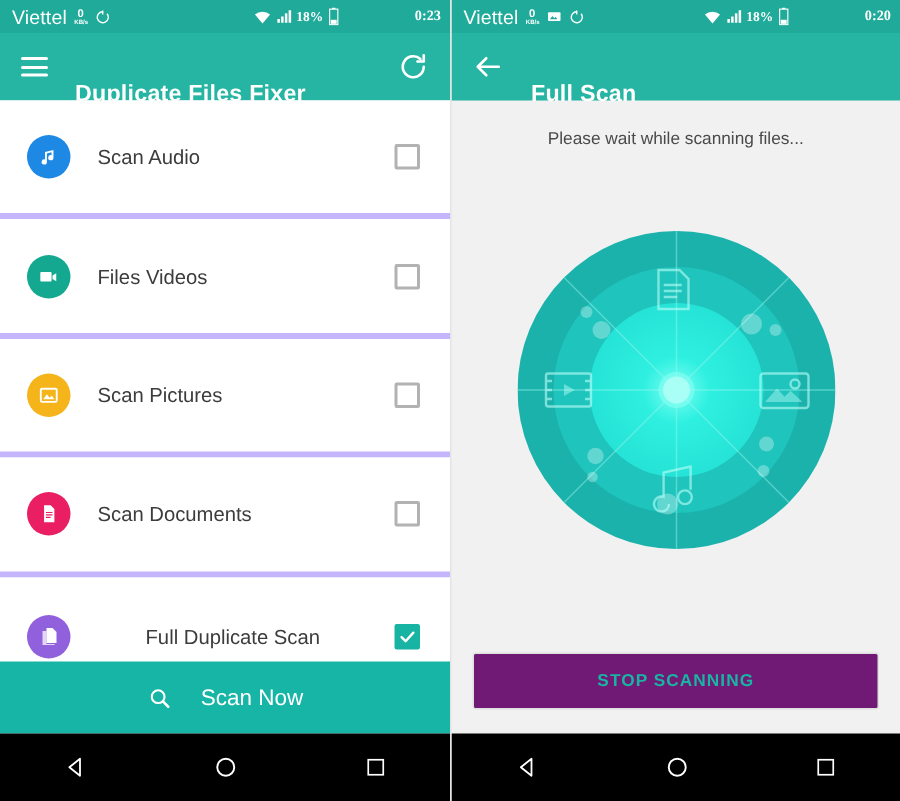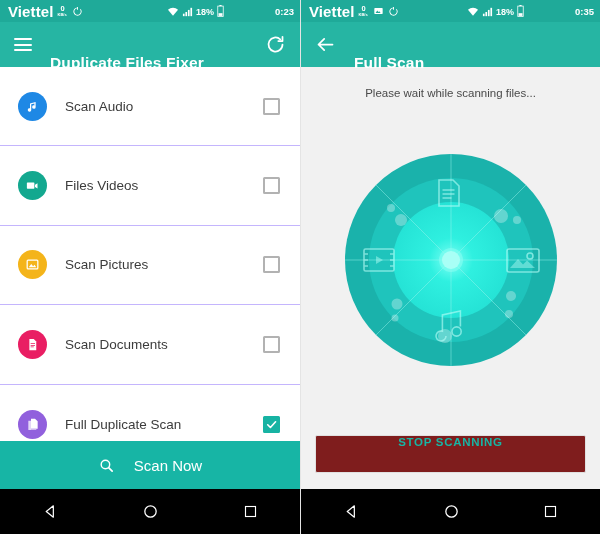--- a/index.html
+++ b/index.html
@@ -21,26 +21,26 @@
 
   
   .statusbar {
     height: 22px; flex: 0 0 22px;
     background: #1faa99;
     display: flex; align-items: center;
     padding: 0 6px 0 8px;
     color: #ffffff;
   }
   .sb-left { display: flex; align-items: center; gap: 4px; }
-  .sb-carrier { font-size: 15px; font-weight: bold; letter-spacing: .1px; }
+  .sb-carrier { font-size: 13px; font-weight: normal; letter-spacing: .1px; }
   .sb-speed { display: flex; flex-direction: column; align-items: center; line-height: 1; }
   .sb-speed .n { font-size: 7.5px; font-weight: bold; }
   .sb-speed .u { font-size: 4.5px; font-weight: bold; transform: scale(.9); }
   .sb-spacer { flex: 1; }
-  .sb-right { display: flex; align-items: flex-end; gap: 3px; }
+  .sb-right { display: flex; align-items: center; gap: 3px; font-family: Liberation Serif, serif; }
   .sb-batt { font-size: 9px; font-weight: bold; }
   .sb-time { font-size: 9.5px; font-weight: bold; margin-left: 48px; }
   .icn { display: inline-flex; align-items: center; }
 
   
   .appbar {
     height: 45px; flex: 0 0 45px;
     background: #26b5a3;
     display: flex; align-items: center;
     padding: 0 14px 0 14px;
@@ -53,24 +53,24 @@
   .appbar .spacer { flex: 1; }
   .hamburger { width: 18px; height: 13px; display: flex; flex-direction: column; justify-content: space-between; cursor: pointer; }
   .hamburger i { display: block; height: 2px; background: #ffffff; border-radius: 1px; }
 
   
   .list { flex: 1; background: #ffffff; overflow: hidden; }
   .row {
     height: 79.4px;
     display: flex; align-items: center;
     padding: 0 20px 0 18px;
-    border-bottom: 1px solid #c4b5fd;
+    border-bottom: 4px solid #c4b5fd;
     background: #ffffff;
   }
-  .row:last-child { border-bottom: none; }
+  .row:last-child { border-bottom: none; gap: 32px; }
   .row .badge {
     width: 29px; height: 29px; border-radius: 50%;
     display: flex; align-items: center; justify-content: center;
     flex: 0 0 29px;
   }
   .row .label {
     margin-left: 18px;
     font-size: 13.5px; color: #3c3c3c;
     flex: 1;
   }
@@ -93,23 +93,23 @@
   .cta .txt { font-size: 15px; }
 
   
   .hint {
     text-align: center; font-size: 11.5px; color: #4a4a4a;
     margin-top: 20px;
   }
   .radar-wrap { flex: 1; display: flex; align-items: center; justify-content: center; margin-top: -14px; }
   .stopwrap { padding: 0 14px 16px 14px; }
   .stopbtn {
-    height: 38px; background: #7f1d1d;
+    height: 38px; background: #701a75;
     border: 1px solid #e0e0e0; border-radius: 2px;
-    display: flex; justify-content: center;
+    display: flex; align-items: center; justify-content: center;
     cursor: pointer;
   }
   .stopbtn .t {
     font-size: 11.5px; font-weight: bold;
     color: #18b5a4; letter-spacing: .7px;
   }
 
   
   .navbar {
     height: 45px; flex: 0 0 45px;
@@ -310,21 +310,21 @@
           </svg>
         </span>
         <span class="sb-batt">18%</span>
         <span class="icn">
           <svg width="7" height="12" viewBox="0 0 12 22">
             <rect x="4" y="0" width="4" height="2" fill="#fff"></rect>
             <rect x="1" y="2" width="10" height="19" fill="none" stroke="#fff" stroke-width="1.4"></rect>
             <rect x="2.4" y="15" width="7.2" height="5" fill="#fff"></rect>
           </svg>
         </span>
-        <span class="sb-time">0:35</span>
+        <span class="sb-time">0:20</span>
       </div>
     </div>
 
     <div class="appbar">
       <span class="icn">
         <svg width="21" height="21" viewBox="0 0 24 24">
             <path d="M20 12H4m0 0 6.5-6.5M4 12l6.5 6.5" fill="none" stroke="#fff" stroke-width="2" stroke-linecap="round" stroke-linejoin="round"></path>
           </svg>
       </span>
       <span class="title">Full Scan</span>

